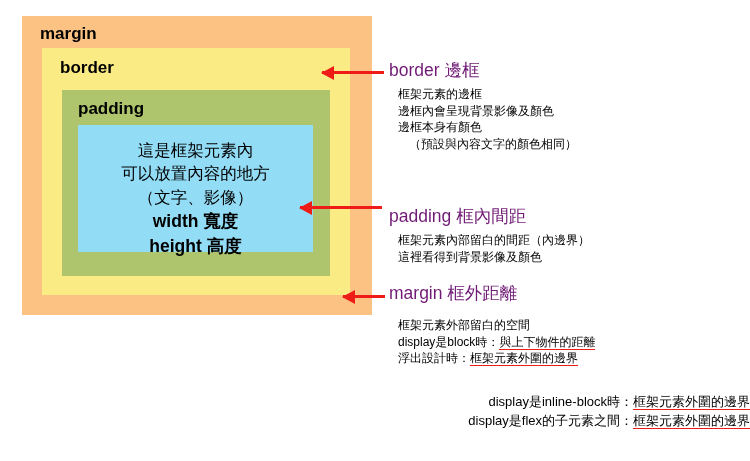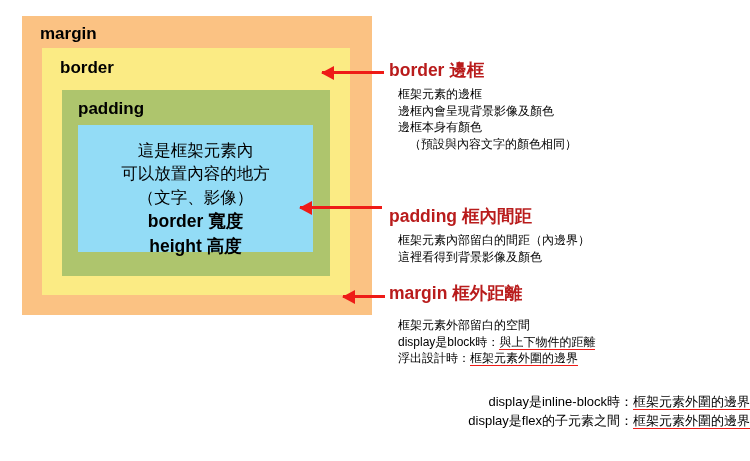--- a/index.html
+++ b/index.html
@@ -109,22 +109,22 @@
   
   .annotations {
     position: absolute;
     left: 389px;
     top: 0;
     width: 361px;
     height: 461px;
   }
   .ann-block { position: absolute; left: 0; }
   .ann-title {
-    color: #b91c1c;
-    font-weight: bold;
+    color: #701a75;
+    font-weight: normal;
     font-size: 17.5px;
     line-height: 1.15;
     white-space: nowrap;
     margin: 0 0 6px 0;
   }
   .ann-line {
     font-size: 12px;
     line-height: 1.38;
     color: #000;
     white-space: nowrap;
@@ -160,21 +160,21 @@
       <span class="layer-label label-border">border</span>
 
       <div class="box-layer padding-layer">
         <span class="layer-label label-padding">padding</span>
 
         <div class="box-layer content-layer">
           <div class="content-line">這是框架元素內</div>
           <div class="content-line">可以放置內容的地方</div>
           <div class="content-line">（文字、影像）</div>
           <div class="content-gap"></div>
-          <div class="content-line bold">border 寬度</div>
+          <div class="content-line bold">width 寬度</div>
           <div class="content-line bold">height 高度</div>
         </div>
       </div>
     </div>
   </div>
 </div>
 
 <div class="arrow" id="arrow-border"></div>
 <div class="arrow" id="arrow-padding"></div>
 <div class="arrow" id="arrow-margin"></div>

